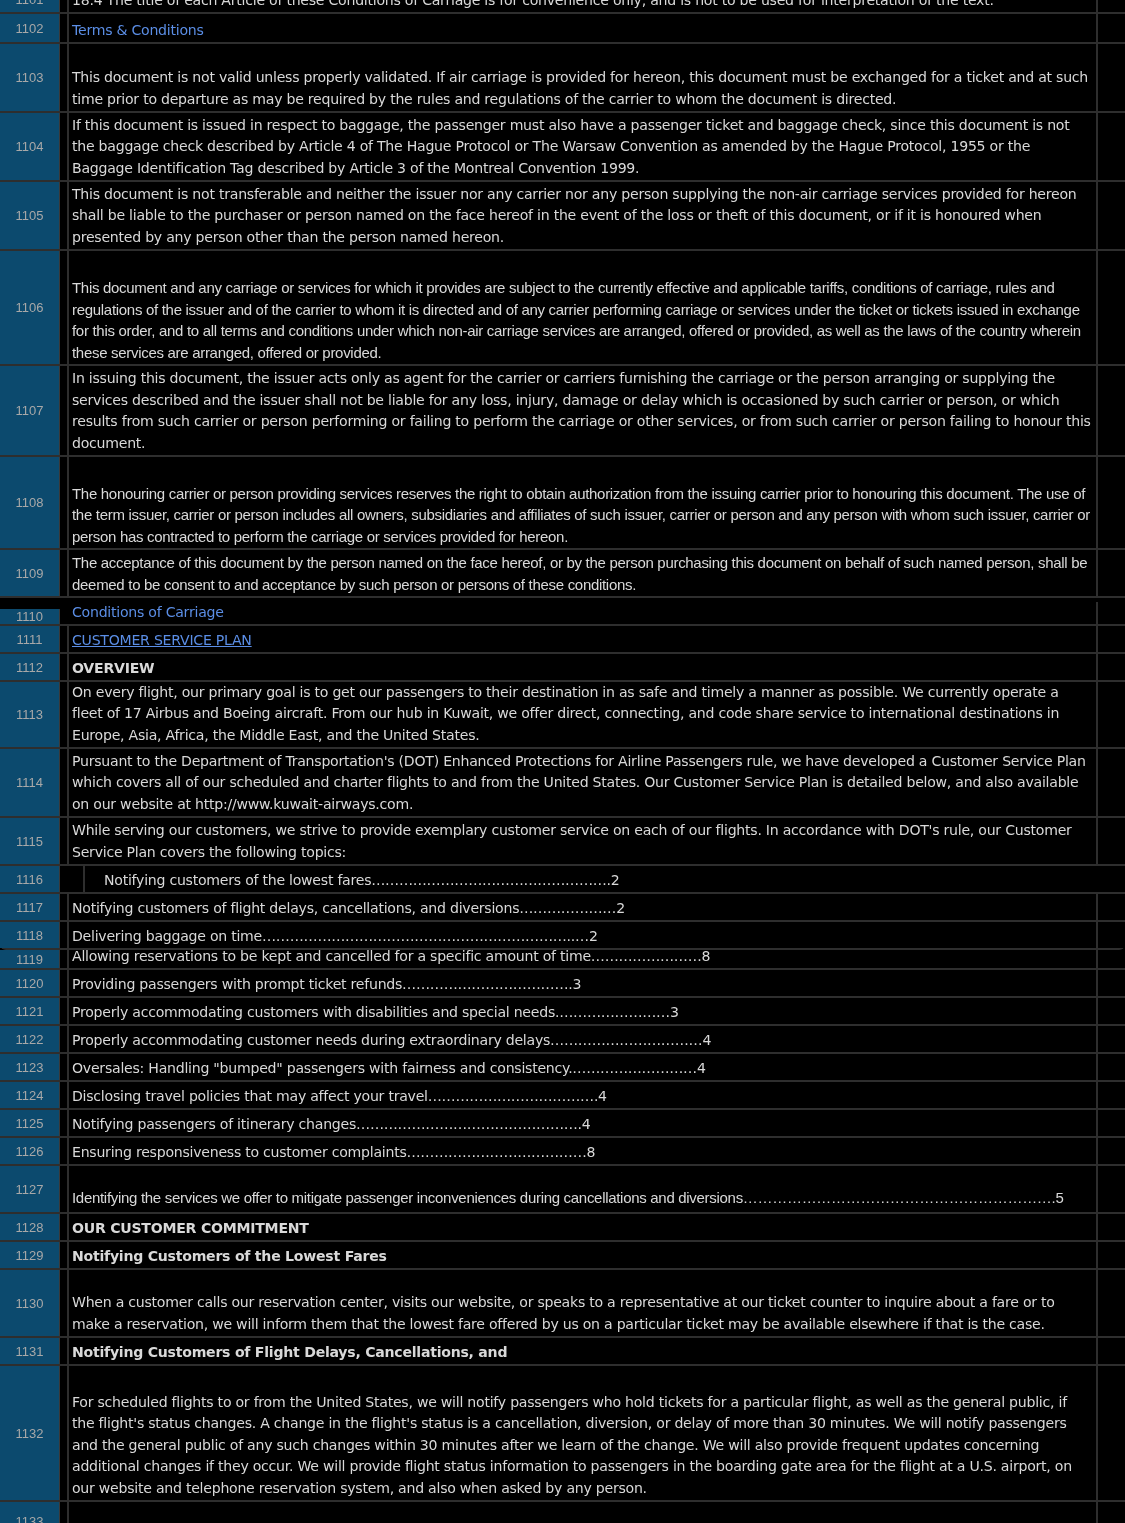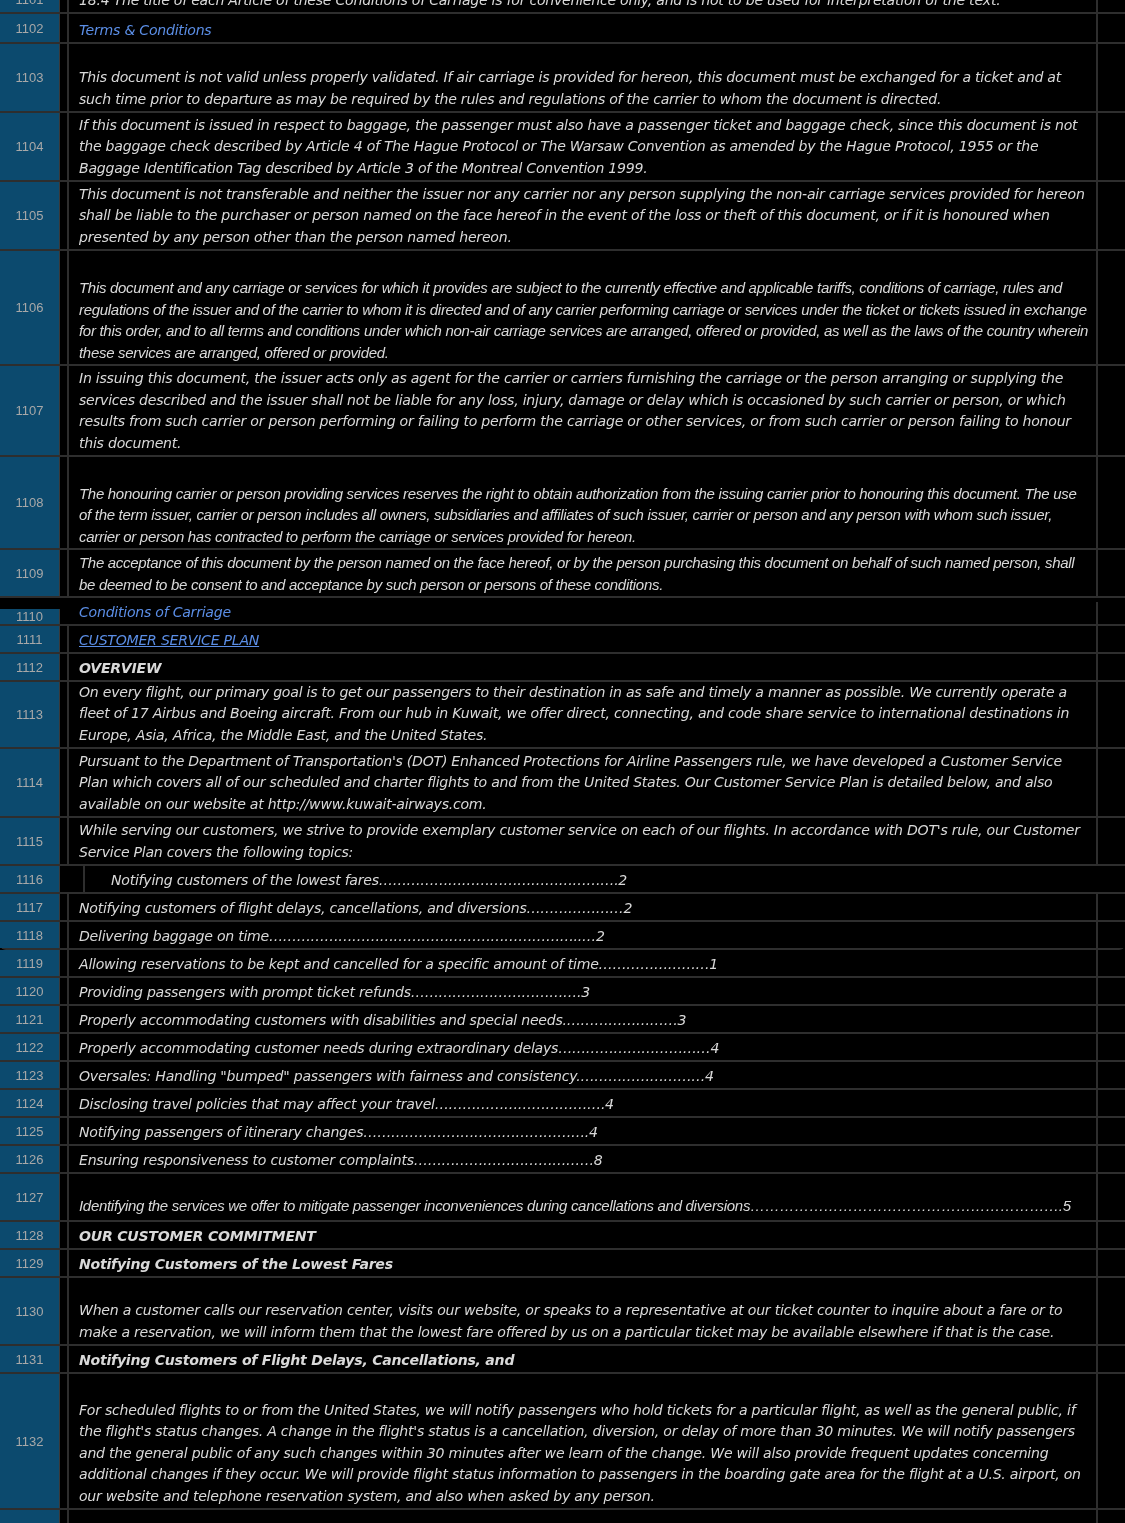--- a/index.html
+++ b/index.html
@@ -3,23 +3,23 @@
 <meta charset="utf-8">
 <style>
   html, body { margin:0; padding:0; background:#000; }
   body { width:1125px; height:1523px; overflow:hidden; position:relative; }
   #sheet { position:absolute; left:0; top:-14px; width:1125px; }
   .row { position:relative; display:flex; border-bottom:2px solid #2e2e2e; box-sizing:border-box; }
   .rh { width:60px; flex:0 0 60px; background:#0c4a6e; border-right:1px solid #3a3a3a; color:#a8a8a8;
         font-family:"Liberation Sans", sans-serif; font-size:13px; text-align:center; display:flex;
         align-items:center; justify-content:center; box-sizing:border-box; }
   .gap { width:7px; flex:0 0 7px; background:#000; border-right:2px solid #2e2e2e; }
-  .cell { width:1029px; flex:0 0 1029px; box-sizing:border-box; padding:0 4px 1px 10px; color:#d9d9d9;
+  .cell { width:1029px; flex:0 0 1029px; box-sizing:border-box; padding:0 4px 1px 3px; color:#d9d9d9;
           font-family:"DejaVu Sans", sans-serif; font-size:14.1px; line-height:21.5px; display:flex;
-          flex-direction:column; justify-content:flex-end; border-right:2px solid #2e2e2e; letter-spacing:-0.25px;font-style:italic; }
+          flex-direction:column; justify-content:flex-end; border-right:2px solid #2e2e2e; letter-spacing:-0.25px; }
   .cell.narrow { font-family:"Liberation Sans", sans-serif; font-size:15px; letter-spacing:-0.3px; }
   .cell span { display:block; }
   .extra { flex:1; background:#000; }
   .link { color:#5b8ee6; }
   .ul { text-decoration:underline; }
   .bold { font-weight:bold; }
   .toc { white-space:nowrap; }
 </style>
 </head>
 <body>
@@ -162,25 +162,25 @@
       <div class="extra"></div>
     </div>
     <div class="row" style="height: 28px; border-radius: 6px;">
       <div class="rh">1118</div>
       <div class="gap"></div>
       <div class="cell">
         <span class="toc">Delivering baggage on time…………………………………………………………..…2</span>
       </div>
       <div class="extra"></div>
     </div>
-    <div class="row" style="height: 28px;">
+    <div class="row" style="height: 20px;">
       <div class="rh">1119</div>
       <div class="gap"></div>
       <div class="cell">
-        <span class="toc">Allowing reservations to be kept and cancelled for a specific amount of time……………………1</span>
+        <span class="toc">Allowing reservations to be kept and cancelled for a specific amount of time……………………8</span>
       </div>
       <div class="extra"></div>
     </div>
     <div class="row" style="height: 28px;">
       <div class="rh">1120</div>
       <div class="gap"></div>
       <div class="cell">
         <span class="toc">Providing passengers with prompt ticket refunds……………………………….3</span>
       </div>
       <div class="extra"></div>

